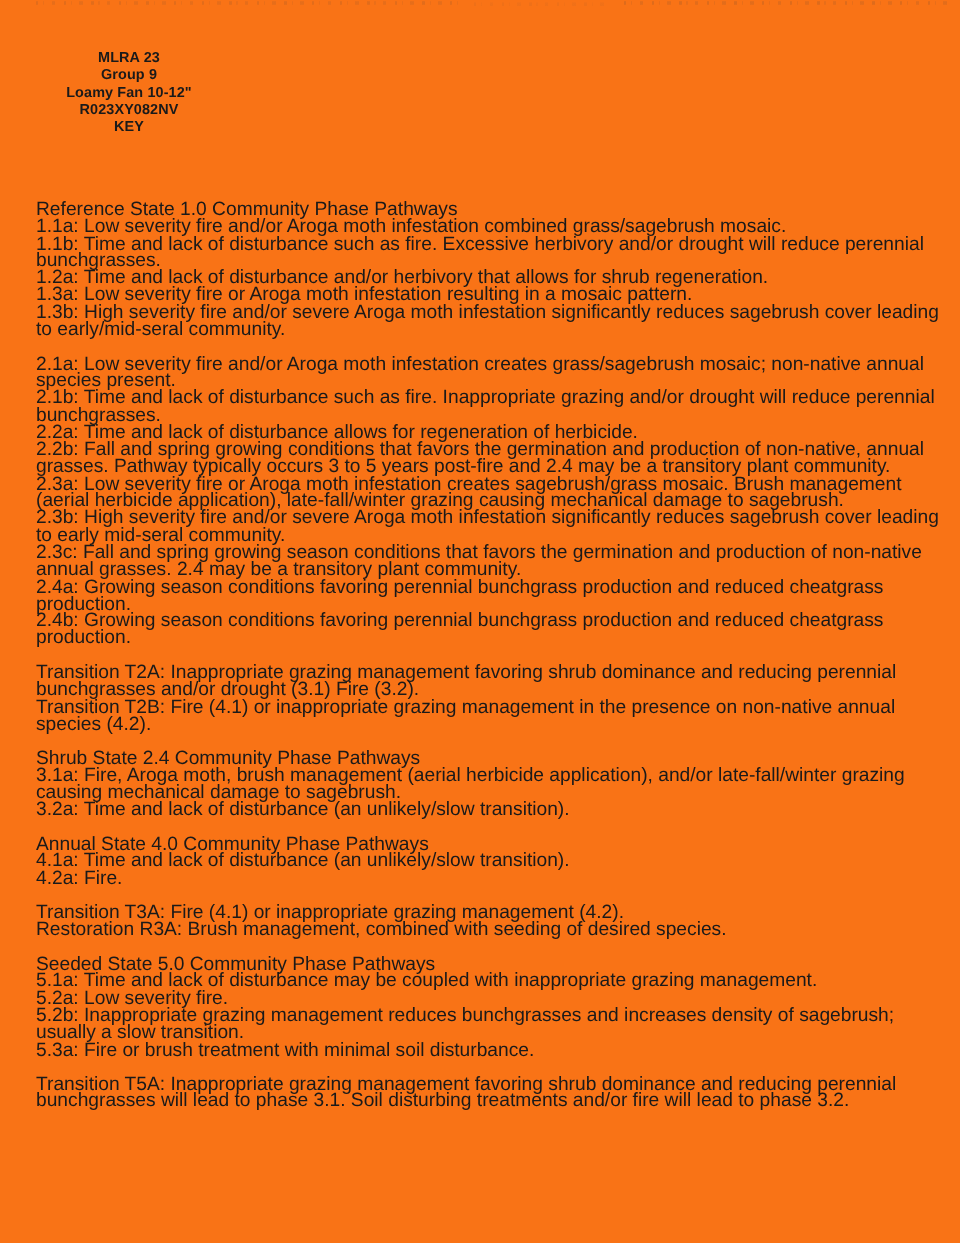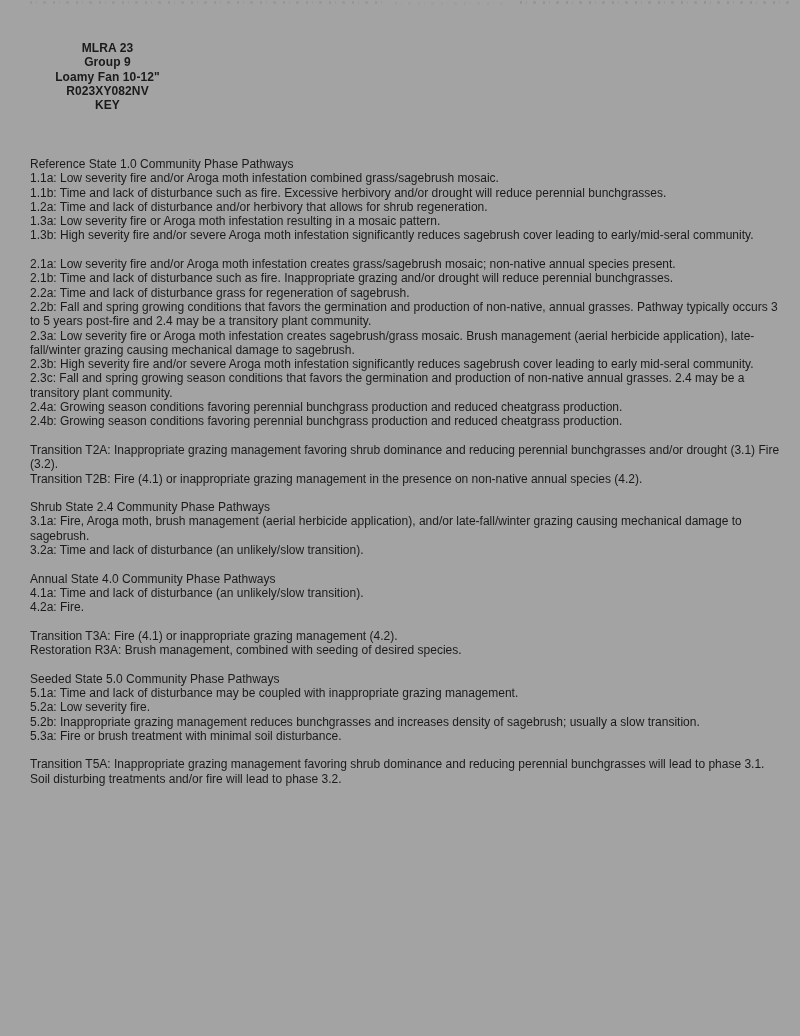--- a/index.html
+++ b/index.html
@@ -34,50 +34,50 @@
     top: 41px; left: 28px; width: 159px;
     text-align: center;
     font-weight: bold;
     font-size: 12px;
     line-height: 14.3px;
     letter-spacing: 0.1px;
     white-space: pre;
   }
   .doc-body {
     position: absolute;
-    top: 157px; left: 30px; width: 753px;
-    font-size: 12px;
+    top: 168px; left: 30px; width: 753px;
+    font-size: 16px;
     line-height: 14.3px;
   }
   .para { margin: 0 0 14.3px 0; }
   .line { min-height: 14.3px; }
 </style>
 </head>
 <body>
 
-<div class="page" style="background: #a3a3a3; color: rgb(26, 26, 26);">
+<div class="page" style="background: #f97316; color: rgb(26, 26, 26);">
   <div class="noise noise-left"></div>
   <div class="noise noise-mid"></div>
   <div class="noise noise-right"></div>
 
   <div class="doc-header"><div class="hline">MLRA 23</div><div class="hline">Group 9</div><div class="hline">Loamy Fan 10-12"</div><div class="hline">R023XY082NV</div><div class="hline">KEY</div></div>
 
   <div class="doc-body">
       <div class="para">
         <div class="line">Reference State 1.0 Community Phase Pathways</div>
         <div class="line">1.1a: Low severity fire and/or Aroga moth infestation combined grass/sagebrush mosaic.</div>
         <div class="line">1.1b: Time and lack of disturbance such as fire. Excessive herbivory and/or drought will reduce perennial bunchgrasses.</div>
         <div class="line">1.2a: Time and lack of disturbance and/or herbivory that allows for shrub regeneration.</div>
         <div class="line">1.3a: Low severity fire or Aroga moth infestation resulting in a mosaic pattern.</div>
         <div class="line">1.3b: High severity fire and/or severe Aroga moth infestation significantly reduces sagebrush cover leading to early/mid-seral community.</div>
       </div>
       <div class="para">
         <div class="line">2.1a: Low severity fire and/or Aroga moth infestation creates grass/sagebrush mosaic; non-native annual species present.</div>
         <div class="line">2.1b: Time and lack of disturbance such as fire. Inappropriate grazing and/or drought will reduce perennial bunchgrasses.</div>
-        <div class="line">2.2a: Time and lack of disturbance grass for regeneration of sagebrush.</div>
+        <div class="line">2.2a: Time and lack of disturbance allows for regeneration of herbicide.</div>
         <div class="line">2.2b: Fall and spring growing conditions that favors the germination and production of non-native, annual grasses. Pathway typically occurs 3 to 5 years post-fire and 2.4 may be a transitory plant community.</div>
         <div class="line">2.3a: Low severity fire or Aroga moth infestation creates sagebrush/grass mosaic. Brush management (aerial herbicide application), late-fall/winter grazing causing mechanical damage to sagebrush.</div>
         <div class="line">2.3b: High severity fire and/or severe Aroga moth infestation significantly reduces sagebrush cover leading to early mid-seral community.</div>
         <div class="line">2.3c: Fall and spring growing season conditions that favors the germination and production of non-native annual grasses. 2.4 may be a transitory plant community.</div>
         <div class="line">2.4a: Growing season conditions favoring perennial bunchgrass production and reduced cheatgrass production.</div>
         <div class="line">2.4b: Growing season conditions favoring perennial bunchgrass production and reduced cheatgrass production.</div>
       </div>
       <div class="para">
         <div class="line">Transition T2A: Inappropriate grazing management favoring shrub dominance and reducing perennial bunchgrasses and/or drought (3.1) Fire (3.2).</div>
         <div class="line">Transition T2B: Fire (4.1) or inappropriate grazing management in the presence on non-native annual species (4.2).</div>

